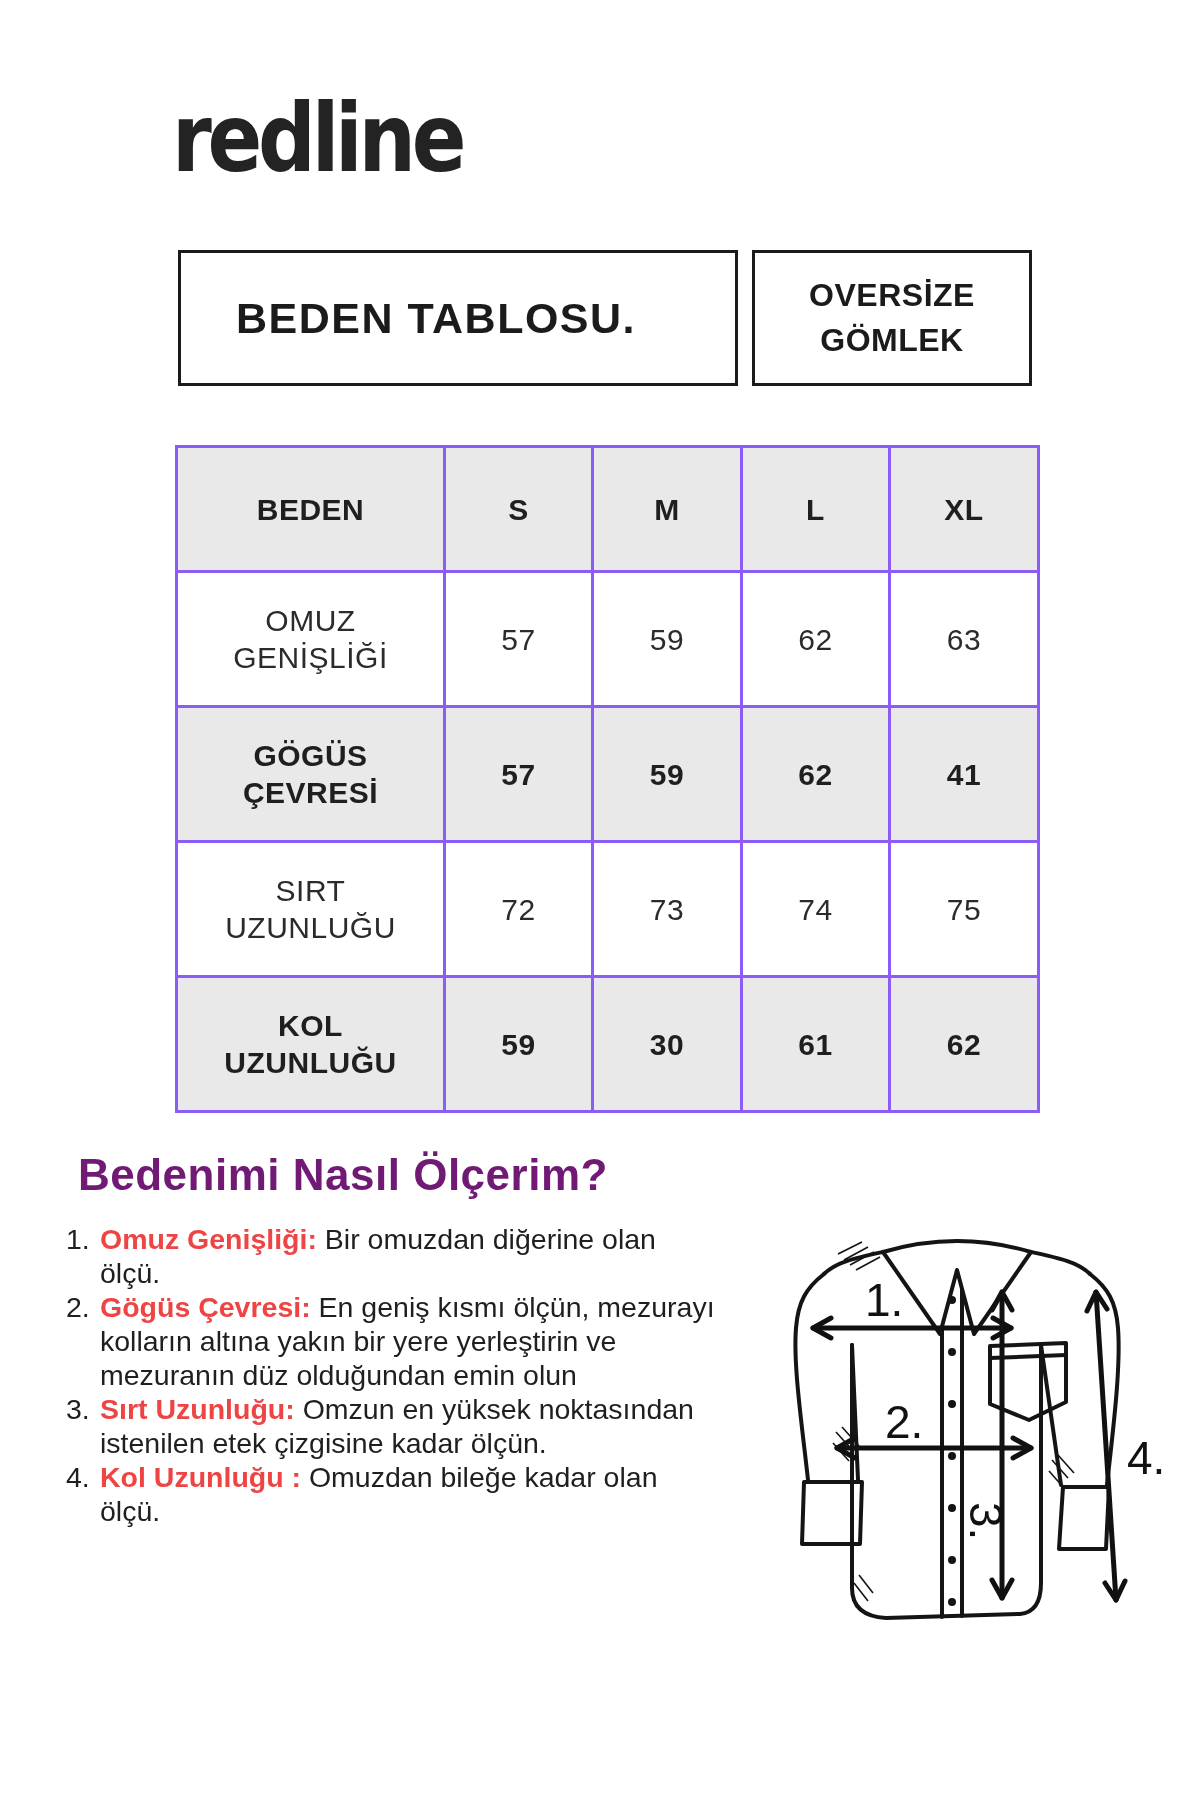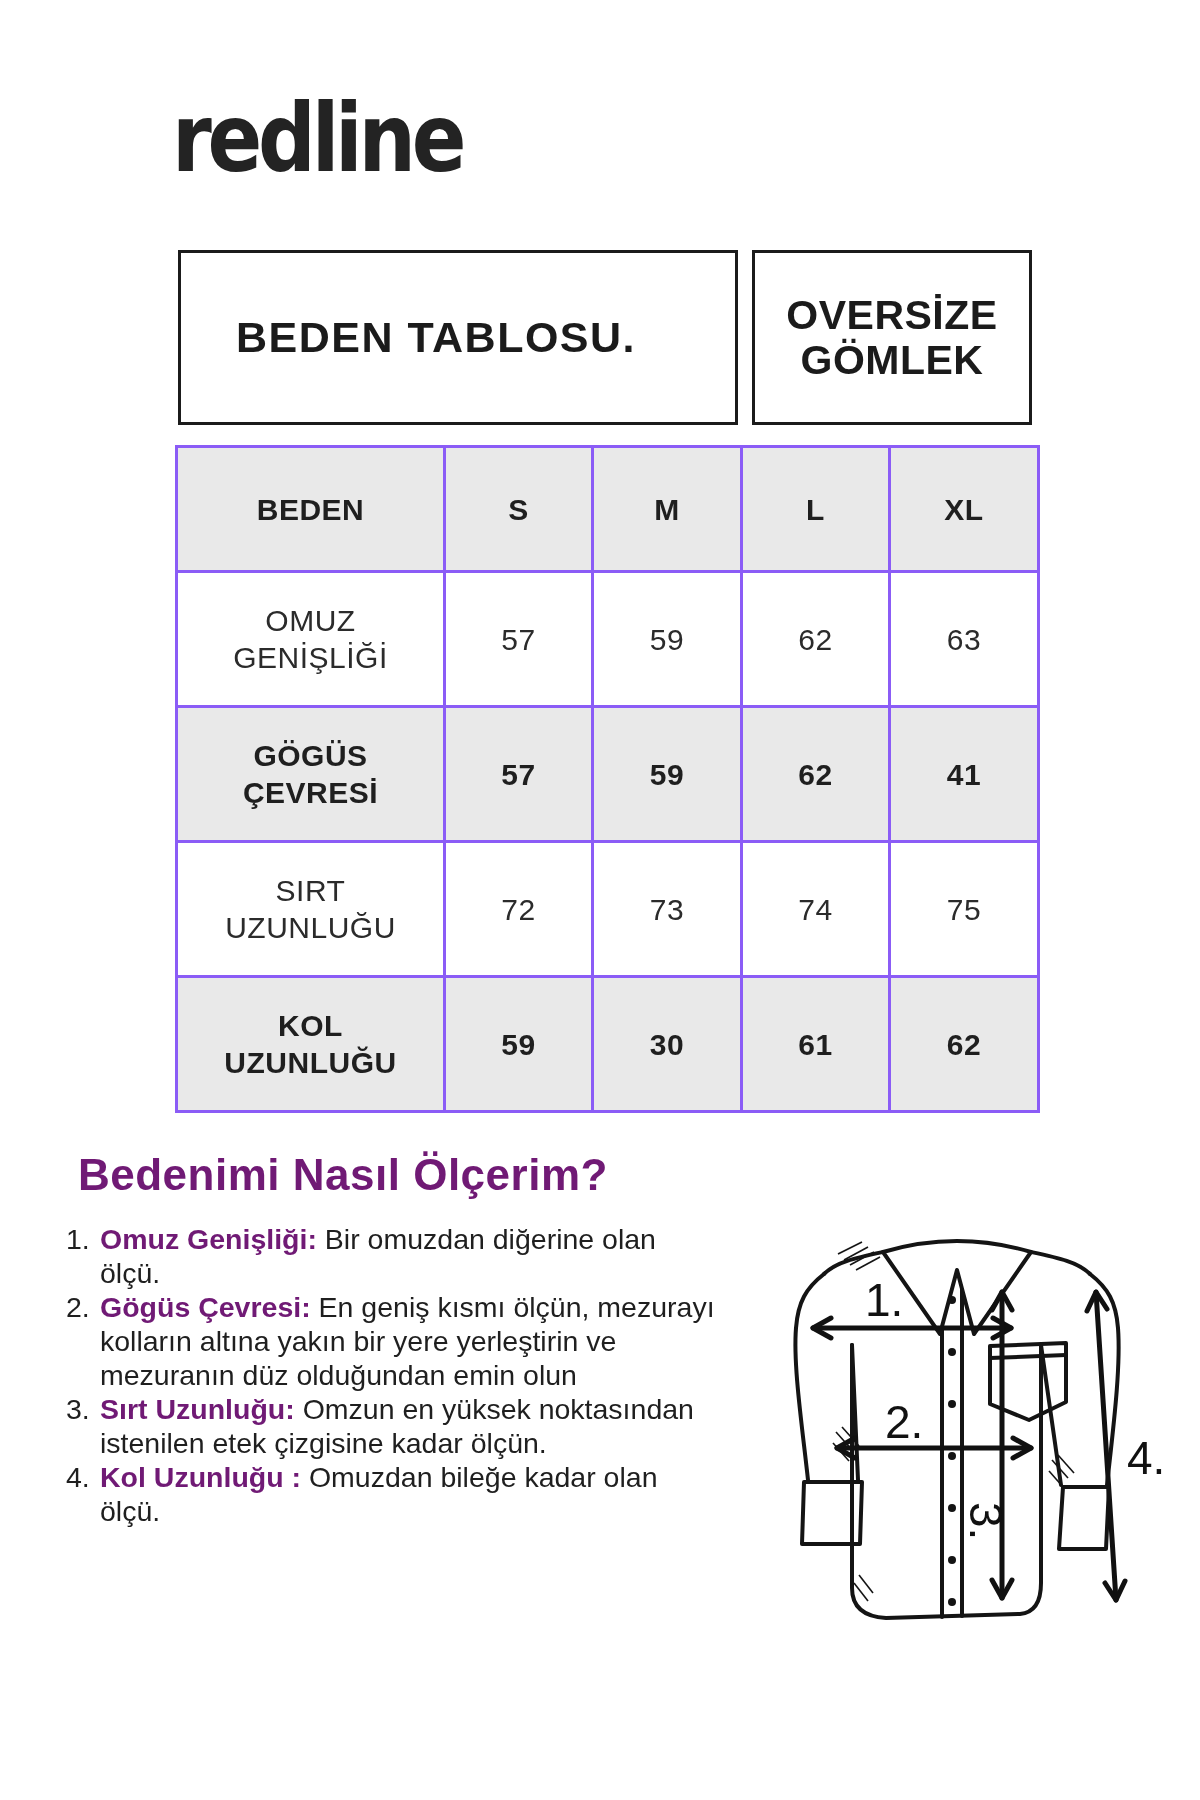--- a/index.html
+++ b/index.html
@@ -8,26 +8,26 @@
     font-family:"Liberation Sans",sans-serif;color:#1f1f1f;overflow:hidden;
   }
   
   .logo{
     position:absolute;left:172px;top:88px;
     font-family:"DejaVu Sans",sans-serif;
     font-size:95px;font-weight:bold;letter-spacing:-5px;color:#232323;
     transform:scaleX(.85);transform-origin:left top;line-height:100px;
   }
   
-  .hbox{position:absolute;top:250px;height:175px;border:3px solid #1b1b1b;
+  .hbox{position:absolute;top:250px;height:136px;border:3px solid #1b1b1b;
         box-sizing:border-box;background:#fff;display:flex;align-items:center;}
   .hbox.title{left:178px;width:560px;padding-left:55px;}
   .hbox.title .t{font-size:43px;font-weight:bold;letter-spacing:1.5px;color:#1b1b1b;}
   .hbox.product{left:752px;width:280px;justify-content:center;}
-  .hbox.product .t{font-size:41px;font-weight:bold;letter-spacing:.5px;color:#1b1b1b;
+  .hbox.product .t{font-size:32px;font-weight:bold;letter-spacing:.5px;color:#1b1b1b;
                    text-align:center;line-height:45px;white-space:pre-line;}
   
   table.size{
     position:absolute;left:175px;top:445px;border-collapse:collapse;
     table-layout:fixed;width:862px;
   }
   table.size td{
     border:3px solid #8b5cf6;text-align:center;vertical-align:middle;
     font-size:30px;letter-spacing:.5px;line-height:37px;white-space:pre-line;
     padding:0;color:#1f1f1f;box-sizing:border-box;
@@ -38,21 +38,21 @@
   tr.r.light td{background:#ffffff;font-weight:normal;color:#2b2b2b;}
   
   .guide-heading{
     position:absolute;left:78px;top:1150px;
     font-size:44px;font-weight:bold;color:#701a75;letter-spacing:.5px;
   }
   .guide-list{position:absolute;left:66px;top:1222px;width:850px;font-size:28.5px;line-height:34px;}
   .gitem{display:flex;}
   .gitem .num{flex:0 0 34px;color:#1f1f1f;}
   .gitem .body{flex:1;}
-  .gitem .term{font-weight:bold;color:#701a75;}
+  .gitem .term{font-weight:bold;color:#ef4444;}
   .gitem .txt{white-space:pre-line;}
   
   .diagram{position:absolute;left:640px;top:1150px;width:560px;height:560px;}
   .diagram svg{width:100%;height:100%;}
   .shirt-line{fill:none;stroke:#141414;stroke-width:4;stroke-linecap:round;stroke-linejoin:round;}
   .shirt-fill{fill:#ffffff;stroke:#141414;stroke-width:4;stroke-linejoin:round;}
   .hatch{fill:none;stroke:#141414;stroke-width:1.6;}
   .arrow{fill:none;stroke:#111;stroke-width:5;stroke-linecap:round;stroke-linejoin:round;}
   .dlabel{font-family:"Liberation Sans",sans-serif;font-size:46px;fill:#111;}
 </style>

